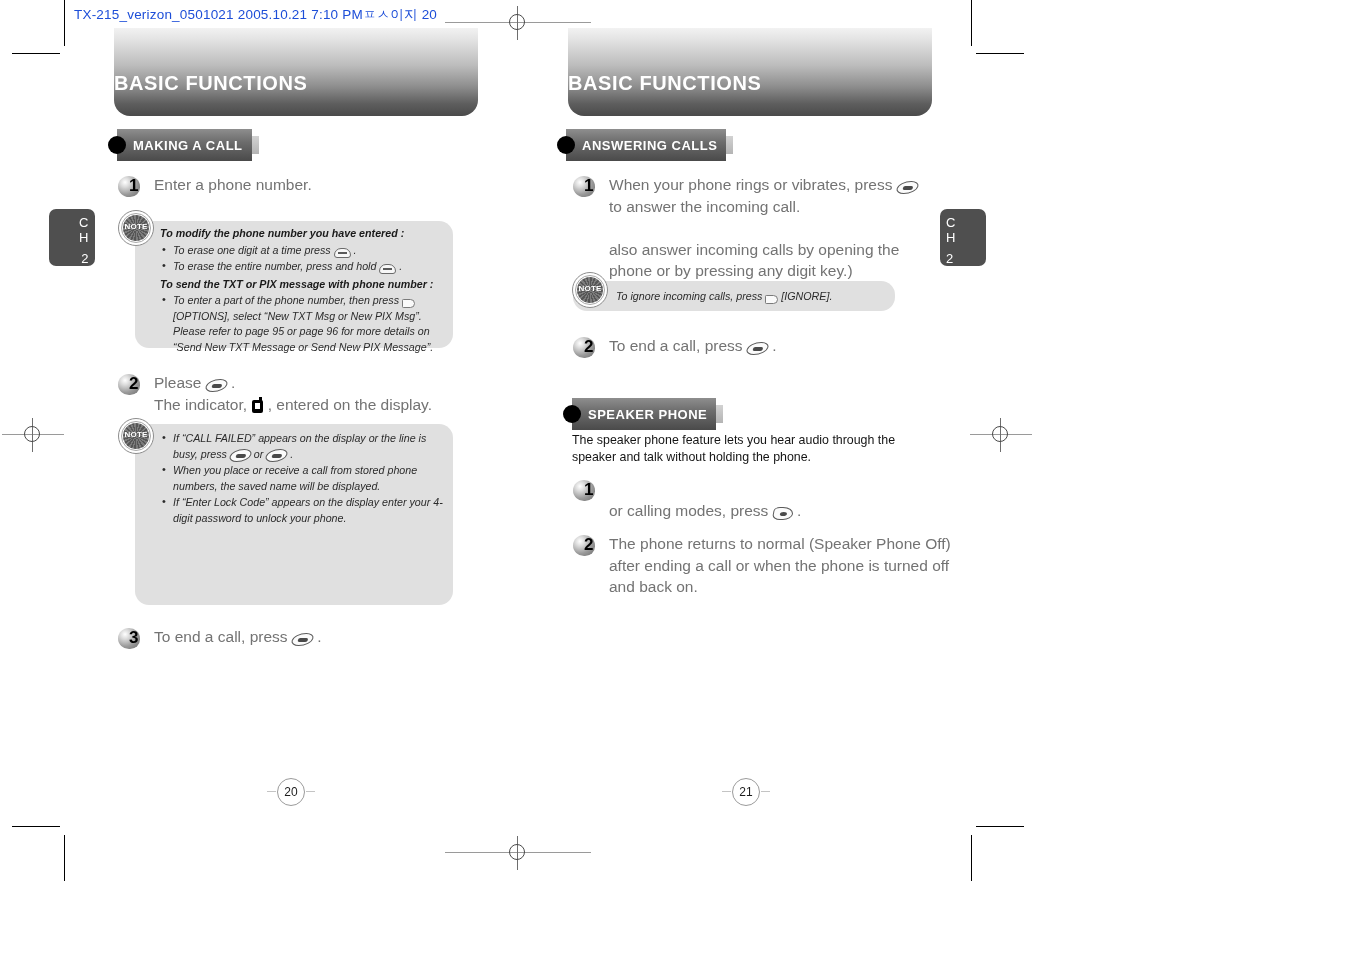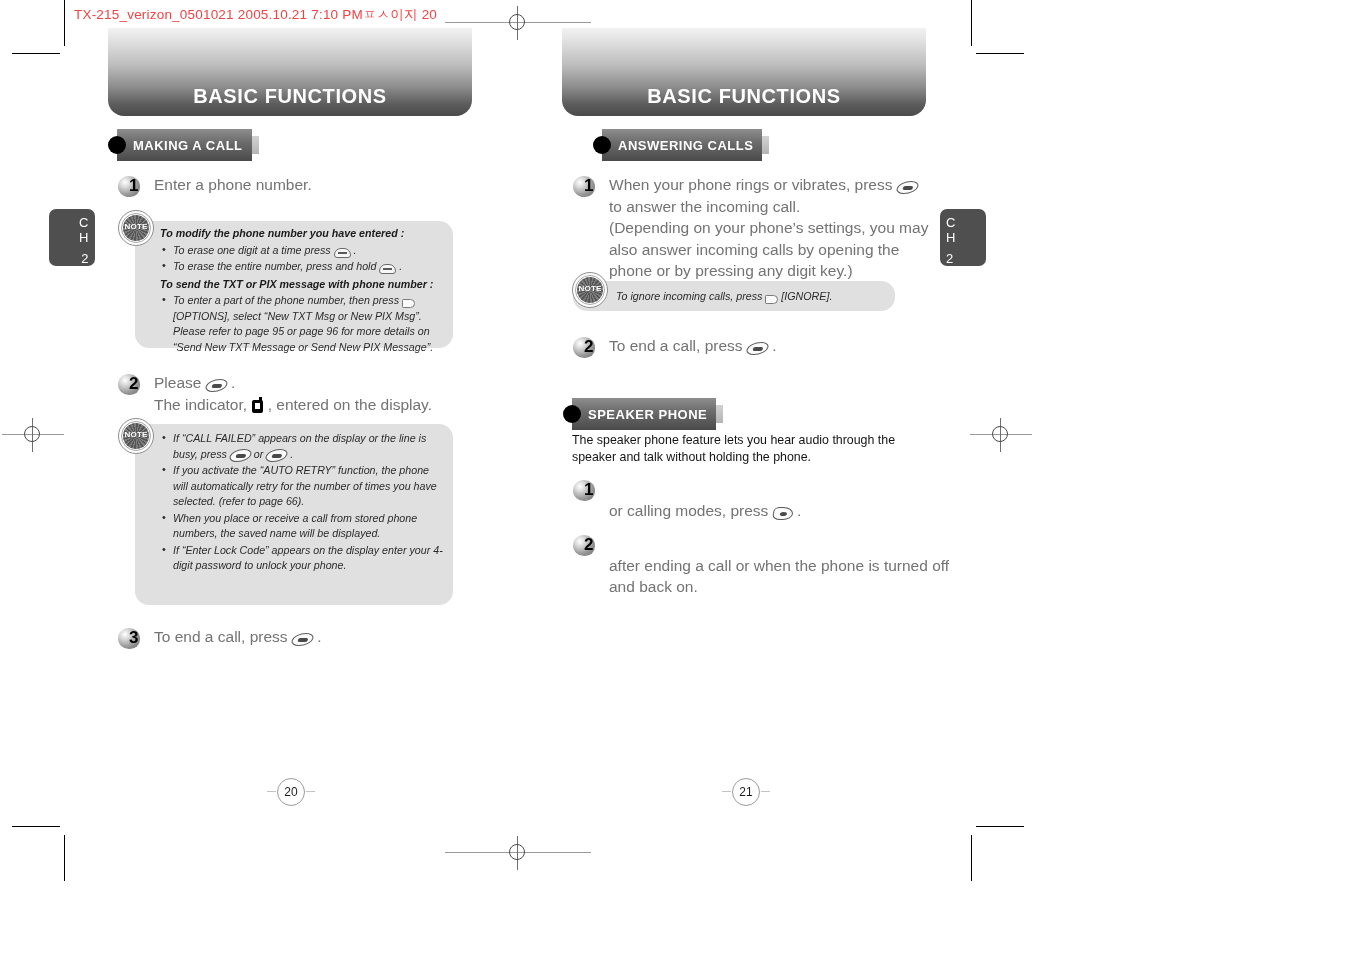--- a/index.html
+++ b/index.html
@@ -55,39 +55,39 @@
     width: 146px; height: 1px;
     background: #9a9a9a;
   }
 
   
   .slug {
     position: absolute;
     left: 74px;
     top: 6px;
     font-size: 13.5px;
-    color: #ef4444;
+    color: #1d4ed8;
     letter-spacing: 0.2px;
     white-space: nowrap;
     font-family: "Liberation Sans", sans-serif;
   }
 
   
   .banner {
     position: absolute;
     height: 88px;
     border-radius: 0 0 16px 16px;
     background: linear-gradient(to bottom,
         #f2f2f2 0%, #e2e2e2 14%, #bdbdbd 42%,
         #8f8f8f 66%, #5e5e5e 86%, #4a4a4a 100%);
     box-sizing: border-box;
     display: flex;
     align-items: flex-end;
-    justify-content: center;
-    padding-bottom: 8px;
+    padding-bottom: 21px;
+    margin-left: 6px;
   }
   .banner-title {
     color: #ffffff;
     font-size: 20px;
     font-weight: bold;
     letter-spacing: 0.6px;
   }
 
   
   .chtab {
@@ -489,21 +489,20 @@
         <div class="ring-mid"></div>
       <div class="label">NOTE</div>
     </div>
     <div class="note-body" style="left:160px; top:431px; width:286px;">
       <ul>
         <li><span>If “CALL FAILED” appears on the display or the line is busy, press</span>
           <span class="key key-end"></span>
           <span>or</span>
           <span class="key key-send"></span>
           <span>.</span></li>
-        <li>If you activate the “AUTO RETRY” function, the phone will automatically retry for the number of times you have selected. (refer to page 66).</li>
         <li>When you place or receive a call from stored phone numbers, the saved name will be displayed.</li>
         <li>If “Enter Lock Code” appears on the display enter your 4-digit password to unlock your phone.</li>
       </ul>
     </div>
   </div>
 
   <div class="step" style="left:118px; top:626px;">
     <div class="step-badge">
       <div class="ball"></div>
       <div class="digit">3</div>
@@ -520,36 +519,36 @@
   <div class="banner" style="left:562px; top:28px; width:364px;">
     <span class="banner-title">BASIC FUNCTIONS</span>
   </div>
 
   <div class="chtab left-align" style="left:940px; top:209px;">
     <span>C</span><br>
     <span>H</span>
     <span class="num">2</span>
   </div>
 
-  <div class="sec-head" style="left:593px; top:136px;">
+  <div class="sec-head" style="left:557px; top:136px;">
     <div class="sec-dot"></div>
     <div class="sec-bar">ANSWERING CALLS</div>
     <div class="sec-tail"></div>
   </div>
 
   <div class="step" style="left:573px; top:174px;">
     <div class="step-badge">
       <div class="ball"></div>
       <div class="digit">1</div>
     </div>
     <div class="step-text">
       <span>When your phone rings or vibrates, press</span>
       <span class="key key-send"></span><br>
       <span>to answer the incoming call.</span><br>
-      <span>(Depending on your phone’s settings, you may</span><br>
+      <br>
       <span>also answer incoming calls by opening the</span><br>
       <span>phone or by pressing any digit key.)</span>
     </div>
   </div>
 
   <div class="note">
     <div class="note-box" style="left:573px; top:281px; width:322px; height:30px;"></div>
     <div class="note-icon" style="left:572px; top:272px;">
       <div class="ring-outer"></div>
         <div class="disc"></div>
@@ -595,21 +594,21 @@
       <span>.</span>
     </div>
   </div>
 
   <div class="step" style="left:573px; top:533px;">
     <div class="step-badge">
       <div class="ball"></div>
       <div class="digit">2</div>
     </div>
     <div class="step-text">
-      <br>
+      <span>The phone returns to normal (Speaker Phone Off)</span><br>
       <span>after ending a call or when the phone is turned off</span><br>
       <span>and back on.</span>
     </div>
   </div>
 
   <div class="pagenum" style="left:732px; top:778px;">21</div>
 
 </div>
 
 </body></html>

